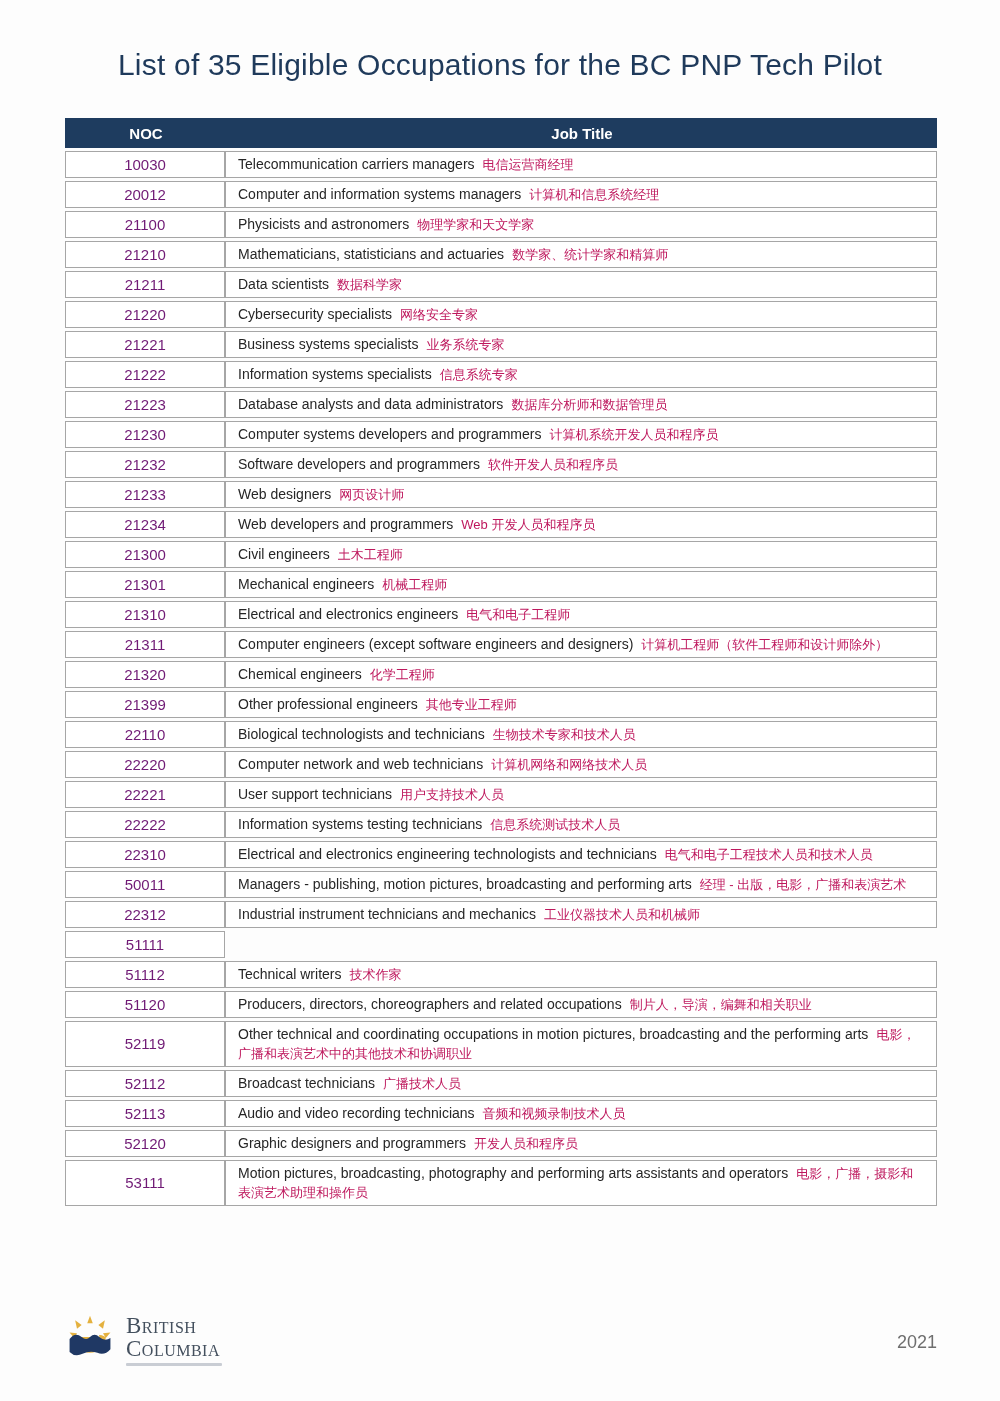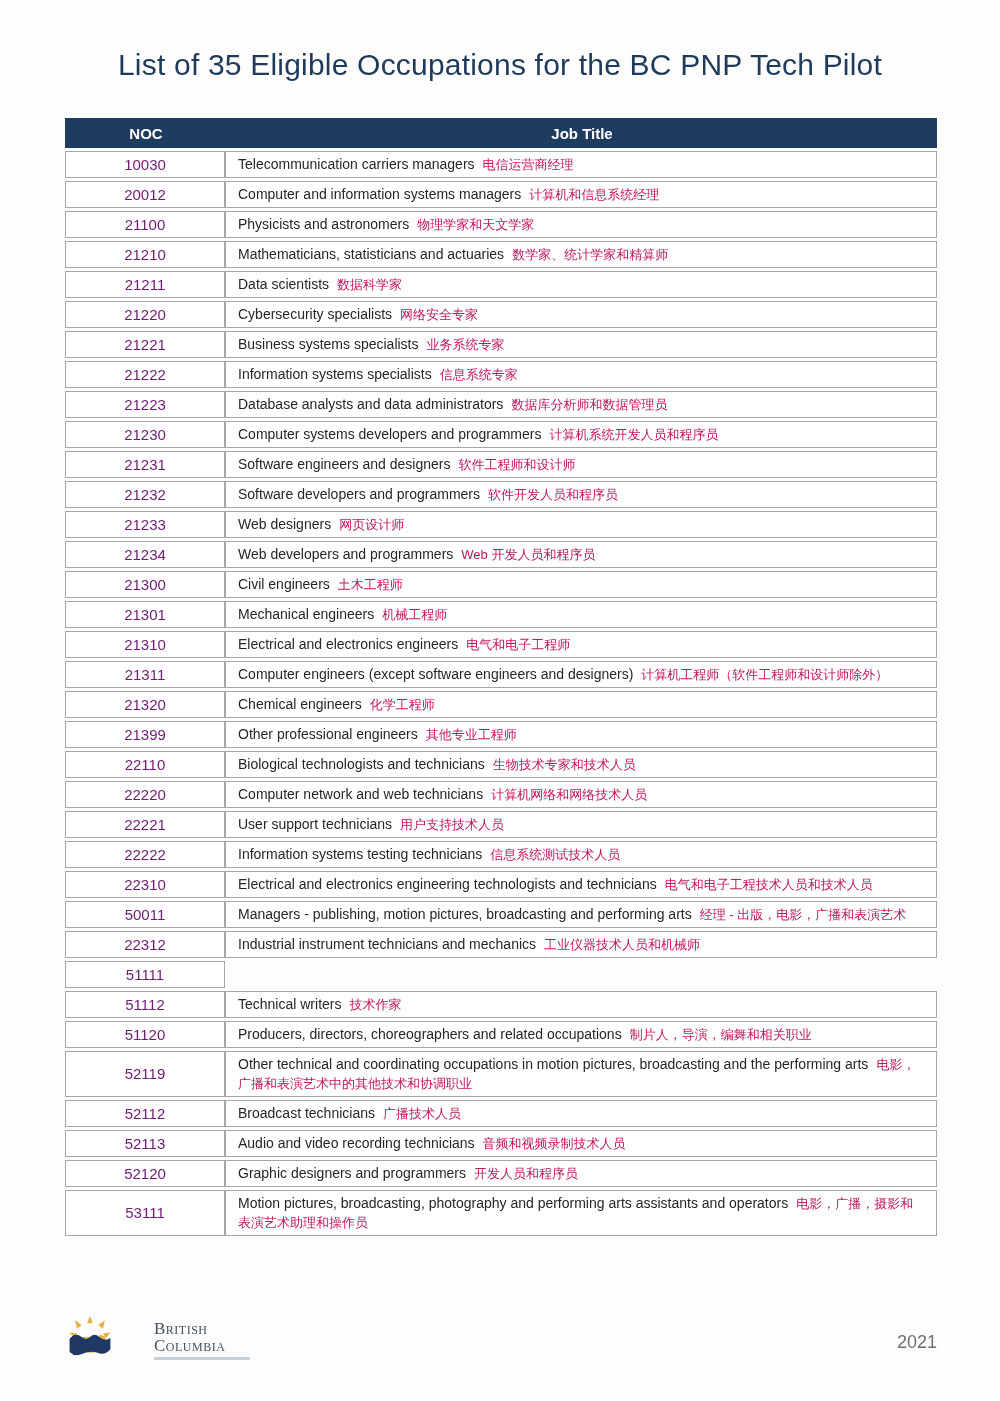--- a/index.html
+++ b/index.html
@@ -57,24 +57,23 @@
   .job-text { display:inline; }
   .zh { font-size:13px; margin-left:8px; color:#be185d; }
   .footer-logo {
     position:absolute; left:62px; top:1312px;
     display:flex; align-items:center; gap:8px;
   }
   .logo-word {
     font-family:"Liberation Serif","DejaVu Serif",serif;
     font-variant:small-caps;
     color:#44505e;
-    font-size:17px;
+    font-size:23px;
     line-height:1.0;
     letter-spacing:0.5px;
-    margin-left:28px;
   }
   .logo-tagline {
     width:96px; height:3px; background:#c9cdd4; margin-top:3px; border-radius:1px;
   }
   .year {
     position:absolute; right:63px; top:1332px;
     font-size:18px;
     color:#6e6e6e;
   }
 </style>
@@ -174,28 +173,20 @@
 
     <div class="tr">
       <div class="td cell-noc">21230</div>
       <div class="td cell-job">
         <span class="job-text">
           <span>Computer systems developers and programmers</span><span class="zh">计算机系统开发人员和程序员</span>
         </span>
       </div>
     </div>
 
-    <div class="tr">
-      <div class="td cell-noc">21231</div>
-      <div class="td cell-job">
-        <span class="job-text">
-          <span>Software engineers and designers</span><span class="zh">软件工程师和设计师</span>
-        </span>
-      </div>
-    </div>
 
     <div class="tr">
       <div class="td cell-noc">21232</div>
       <div class="td cell-job">
         <span class="job-text">
           <span>Software developers and programmers</span><span class="zh">软件开发人员和程序员</span>
         </span>
       </div>
     </div>
 

